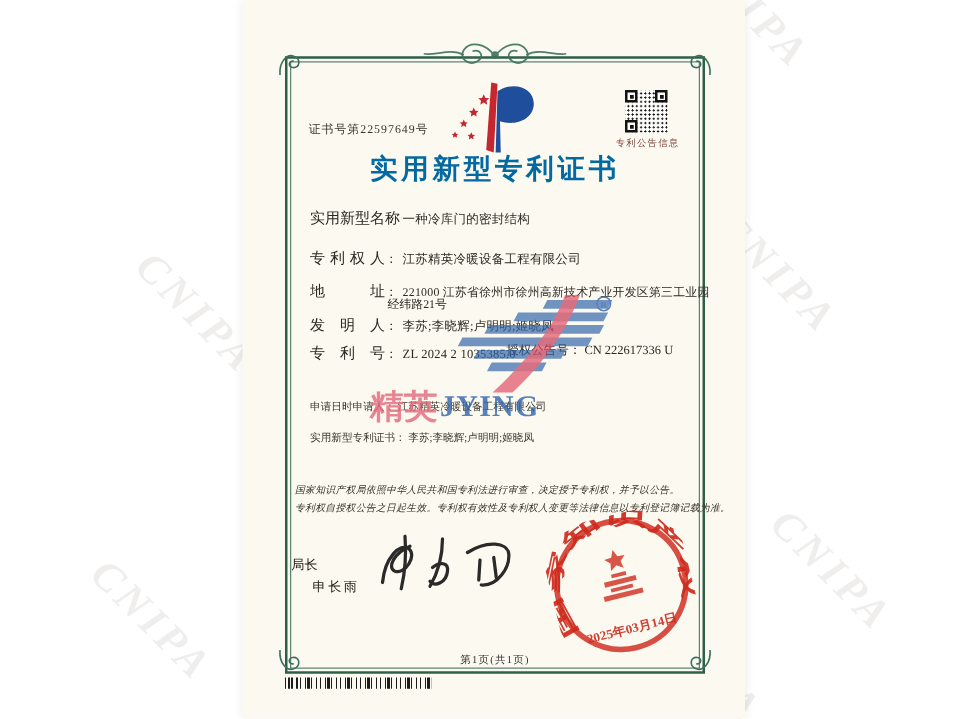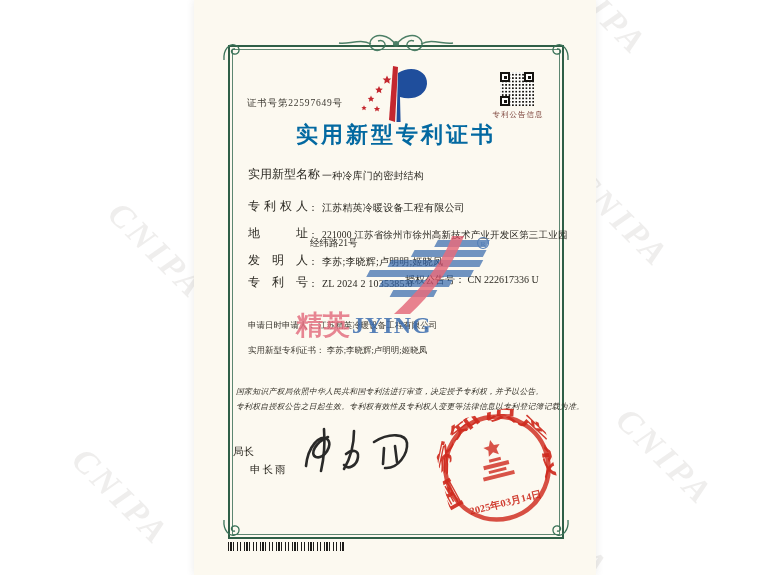--- a/index.html
+++ b/index.html
@@ -253,15 +253,16 @@
     <text font-size="15" font-weight="bold" fill="#cf2a1e" opacity="0.92">
       <textPath href="#sealArc" textLength="240" lengthAdjust="spacingAndGlyphs">国家知识产权局</textPath>
     </text>
     <g transform="translate(56,50)" fill="#cf2a1e" opacity="0.8">
       <use href="#st" transform="translate(0,-14) scale(2.2)"></use>
       <path d="M-6,-4 h12 v3 h-12 z M-13,1 h26 v4 h-26 z M-9,7 h18 v3 h-18 z M-16,12 h32 v4 h-32 z"></path>
     </g>
     <text x="56" y="95" text-anchor="middle" font-size="10" font-weight="bold" fill="#cc2b1e" opacity="0.9" textLength="74" lengthAdjust="spacingAndGlyphs">2025年03月14日</text>
   </svg>
 
+  <div class="page-footer">第1页(共1页)</div>
   <div class="barcode"></div>
 
 </div>
 
 </body></html>

